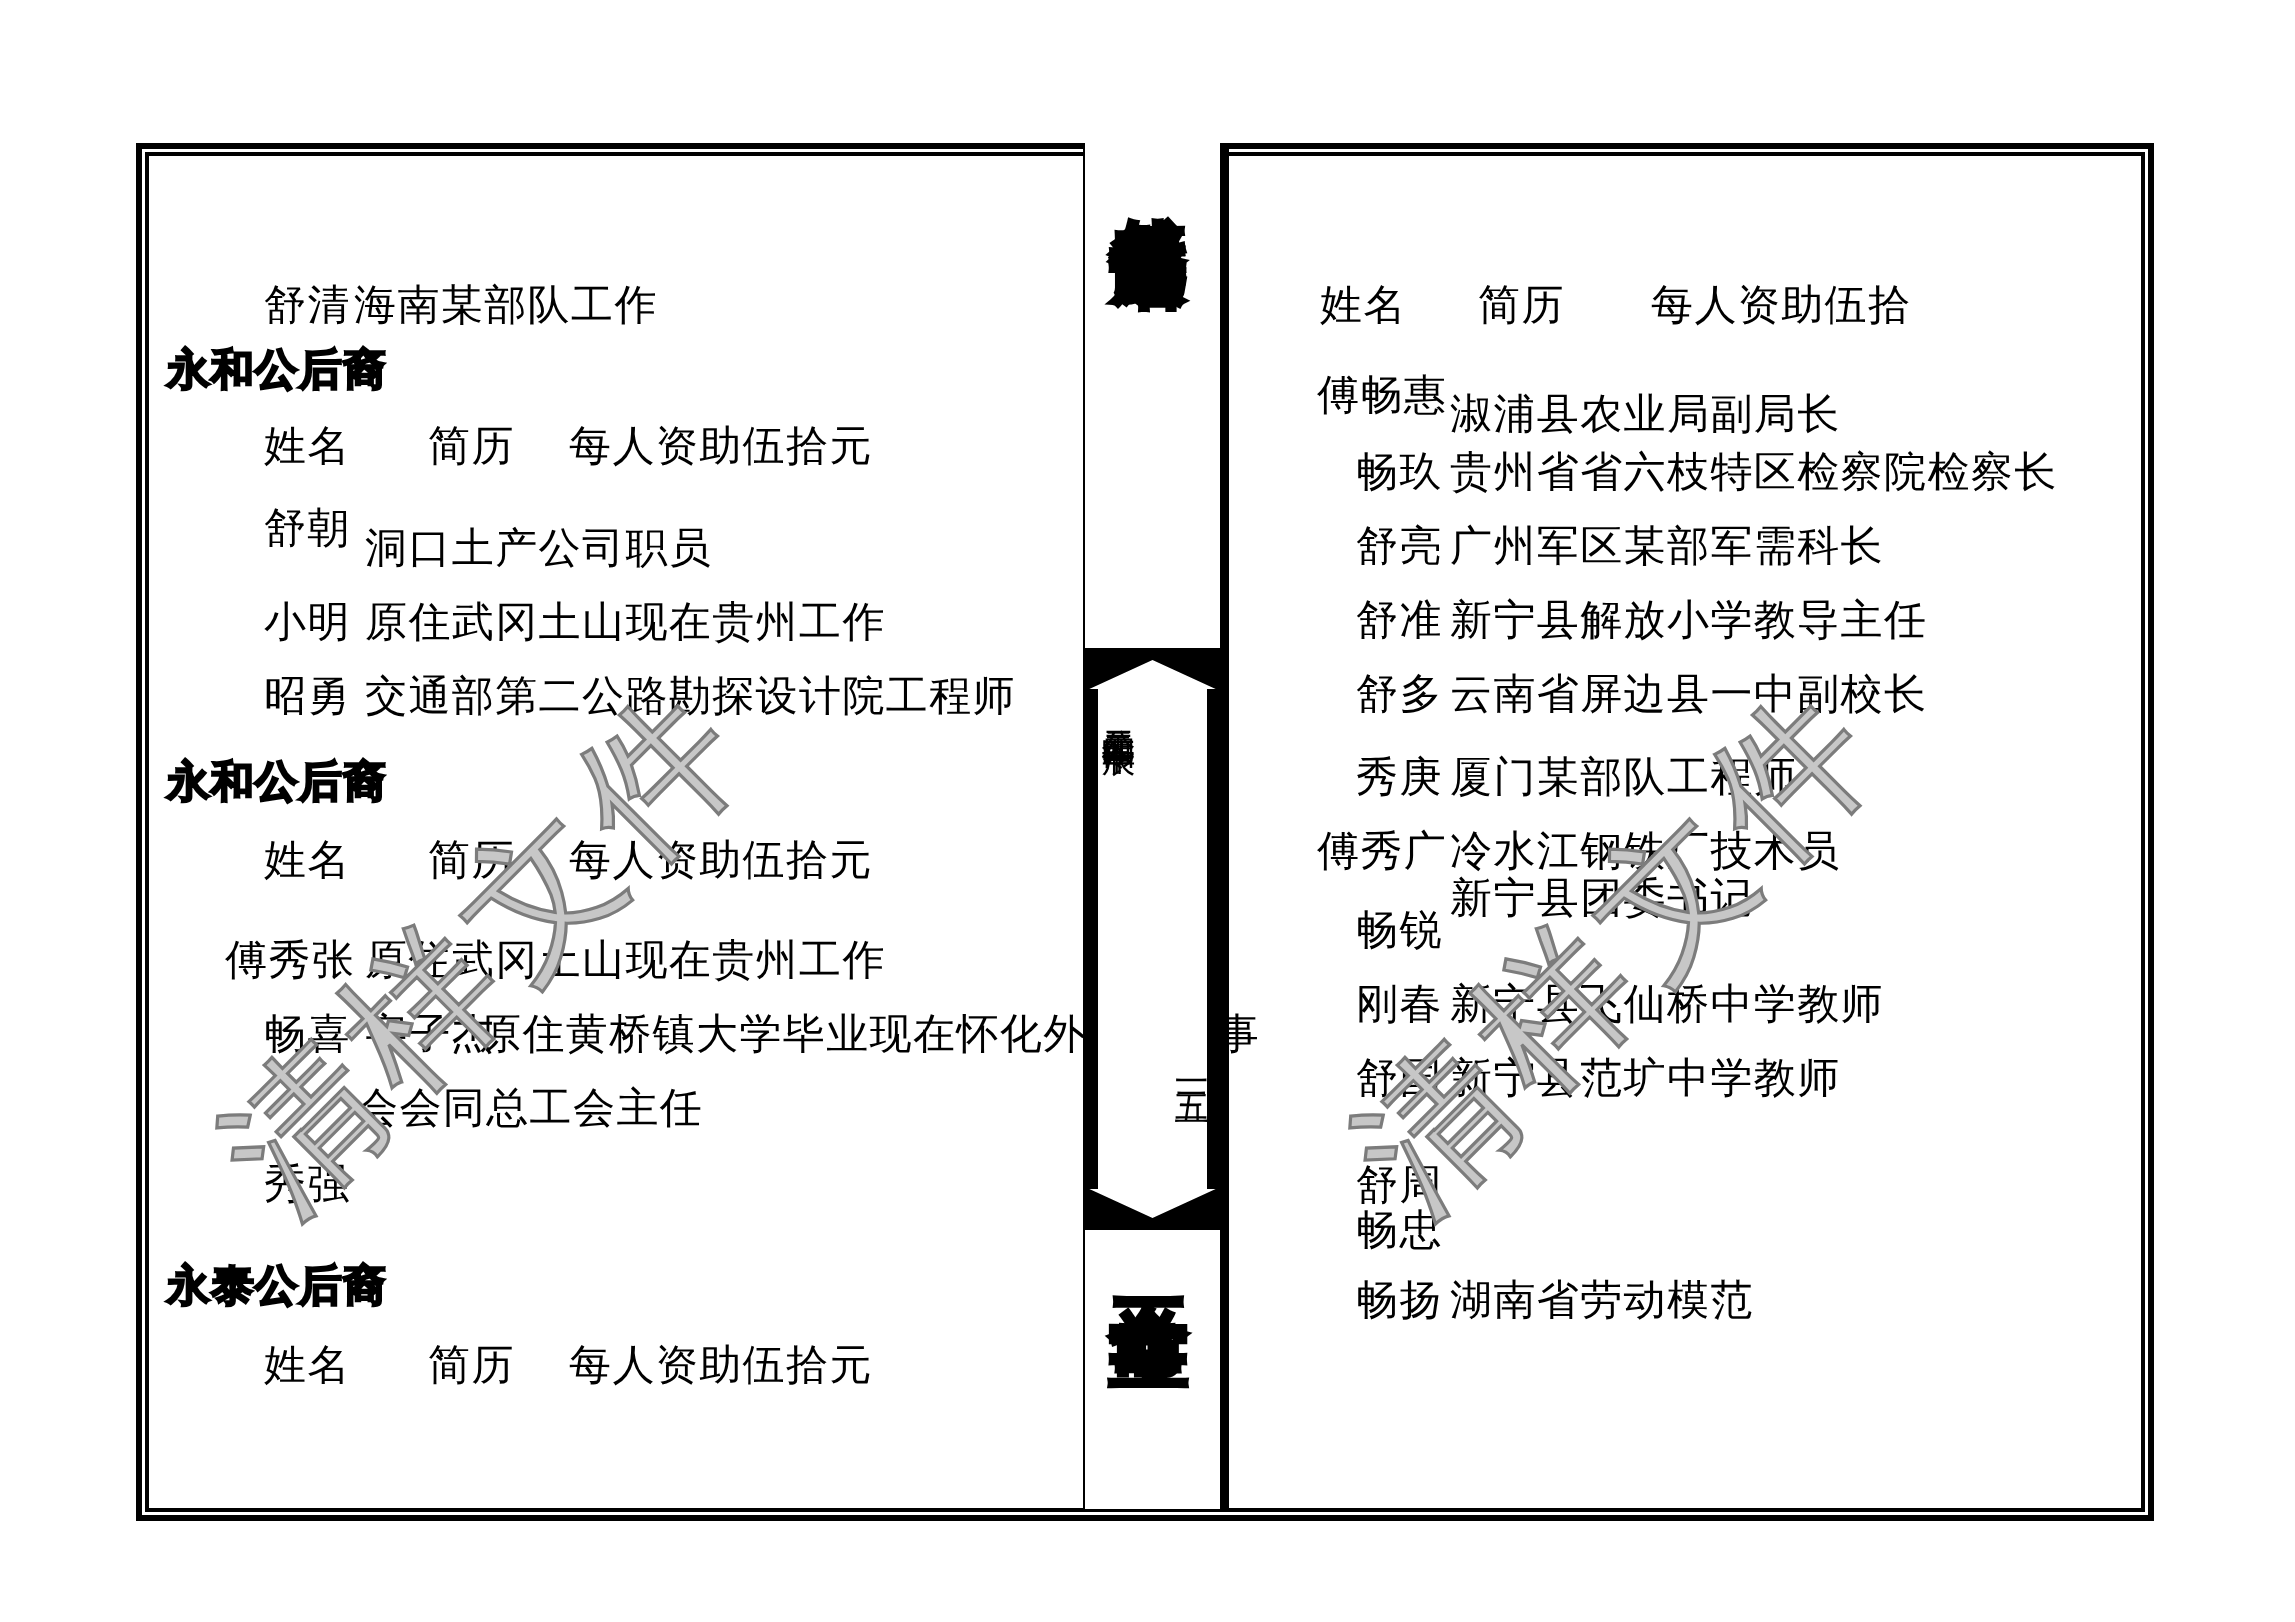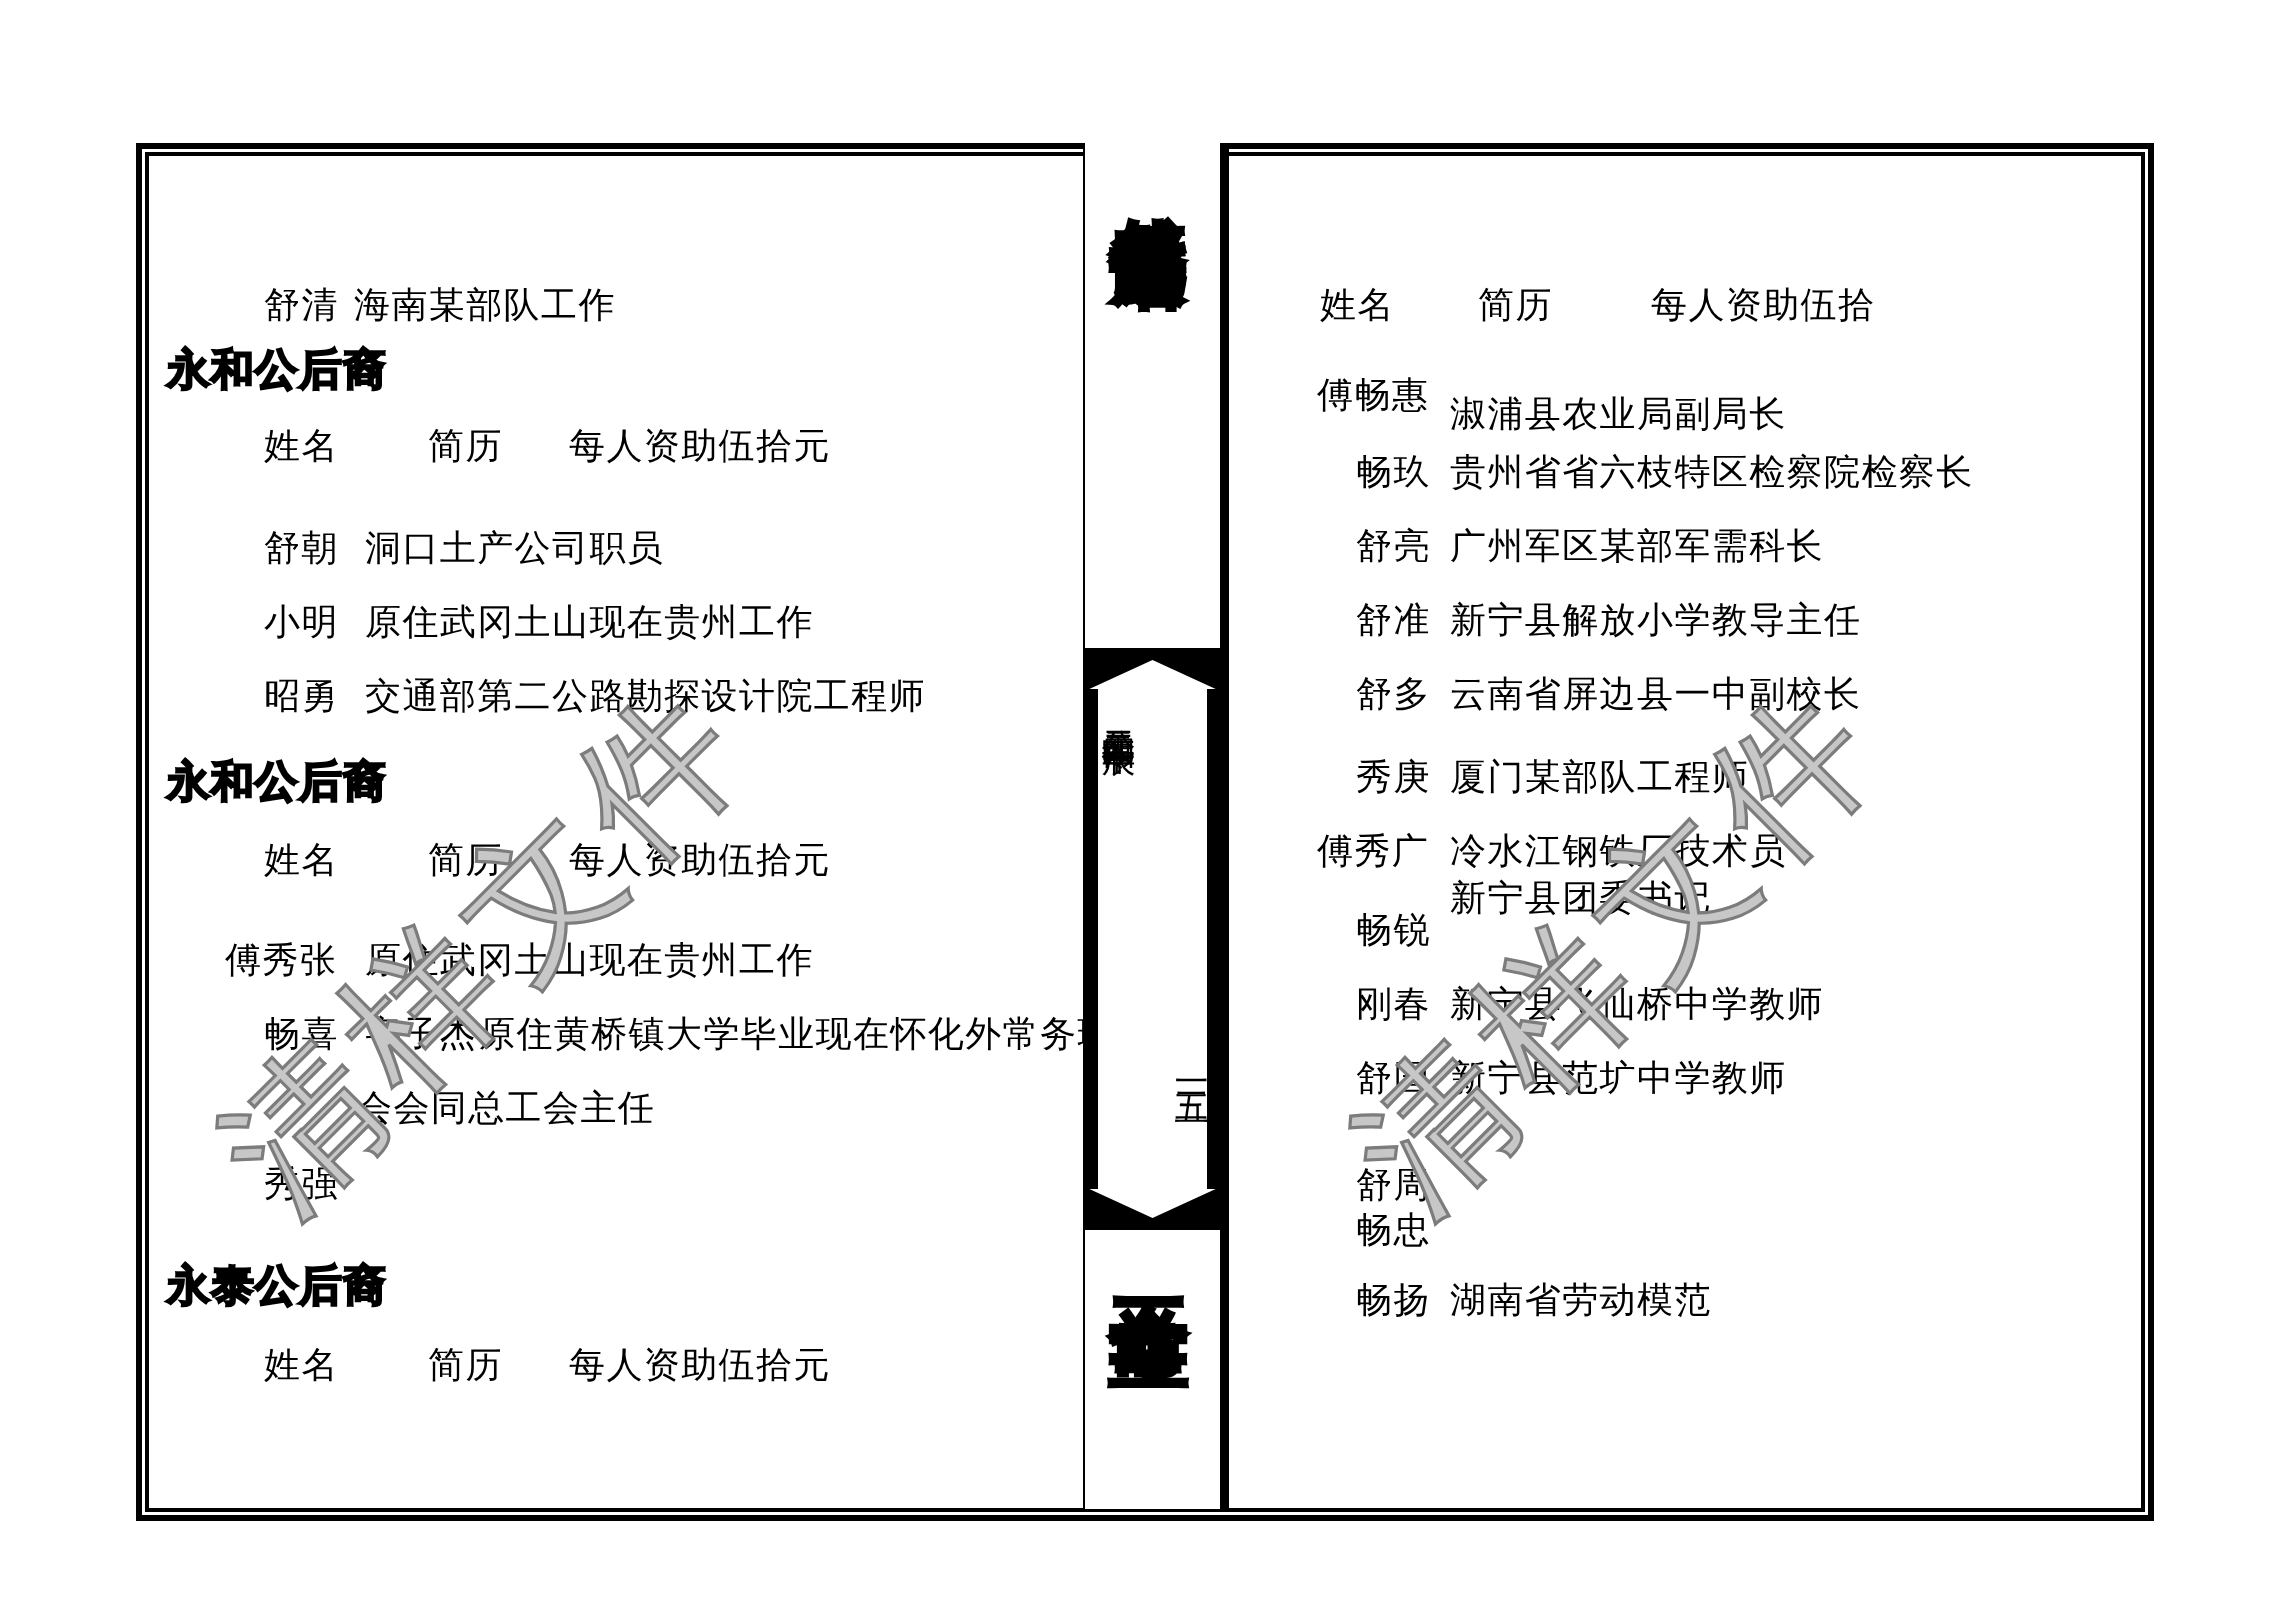--- a/index.html
+++ b/index.html
@@ -1,18 +1,18 @@
 <!DOCTYPE html>
 <html style="font-size:7.4px"><head>
 <meta charset="utf-8">
 <style>
   html,body{margin:0;padding:0;background:#fff;width:2295px;height:1623px;overflow:hidden}
   #page{position:relative;width:2295px;height:1623px;background:#fff;color:#000}
   .abs{position:absolute;white-space:nowrap}
-  .t{font-family:"Liberation Serif",serif;font-size:36px;line-height:44px;letter-spacing:1.4px}
+  .t{font-family:"Liberation Serif",serif;font-size:42px;line-height:44px;letter-spacing:1.4px}
   .hd{font-family:"Liberation Sans",sans-serif;font-weight:900;font-size:43px;line-height:57px;
       letter-spacing:0.9px;-webkit-text-stroke:2.3px #000}
   .frame{left:136px;top:143px;width:2006px;height:1366px;border:6.5px solid #000}
   .frame-inner{position:absolute;left:2.8px;top:2.8px;right:2.8px;bottom:2.8px;border:4.2px solid #000}
   .spine{left:1083px;top:143px;width:135px;height:1366px;border-left:2.8px solid #000;border-right:9.3px solid #000;background:#fff}
   .v{writing-mode:vertical-rl;text-orientation:upright}
   .spine-title{left:23px;top:16.7px;font-family:"Liberation Serif",serif;font-weight:900;
       font-size:74px;line-height:81px;-webkit-text-stroke:4.2px #000;letter-spacing:2.8px}
   .spine-small{font-family:"Liberation Serif",serif;font-size:34px;line-height:40px;letter-spacing:1.9px}
   .spine-hall{left:20.4px;top:1095px;font-family:"Liberation Serif",serif;font-weight:900;
@@ -38,21 +38,21 @@
   <div>
     <span class="abs t" style="left:264px;top:283px">舒清</span>
     <span class="abs t" style="left:354px;top:283px">海南某部队工作</span>
 
     <span class="abs hd" style="left:167px;top:341px">永和公后裔</span>
 
     <span class="abs t" style="left:264px;top:424px">姓名</span>
     <span class="abs t" style="left:428px;top:424px">简历</span>
     <span class="abs t" style="left:569px;top:424px">每人资助伍拾元</span>
 
-    <span class="abs t" style="left:264px;top:526px">舒朝</span>
+    <span class="abs t" style="left:264px;top:506px">舒朝</span>
     <span class="abs t" style="left:365px;top:526px">洞口土产公司职员</span>
 
     <span class="abs t" style="left:264px;top:600px">小明</span>
     <span class="abs t" style="left:365px;top:600px">原住武冈土山现在贵州工作</span>
 
     <span class="abs t" style="left:264px;top:674px">昭勇</span>
     <span class="abs t" style="left:365px;top:674px">交通部第二公路勘探设计院工程师</span>
 
     <span class="abs hd" style="left:167px;top:753px">永和公后裔</span>
 

